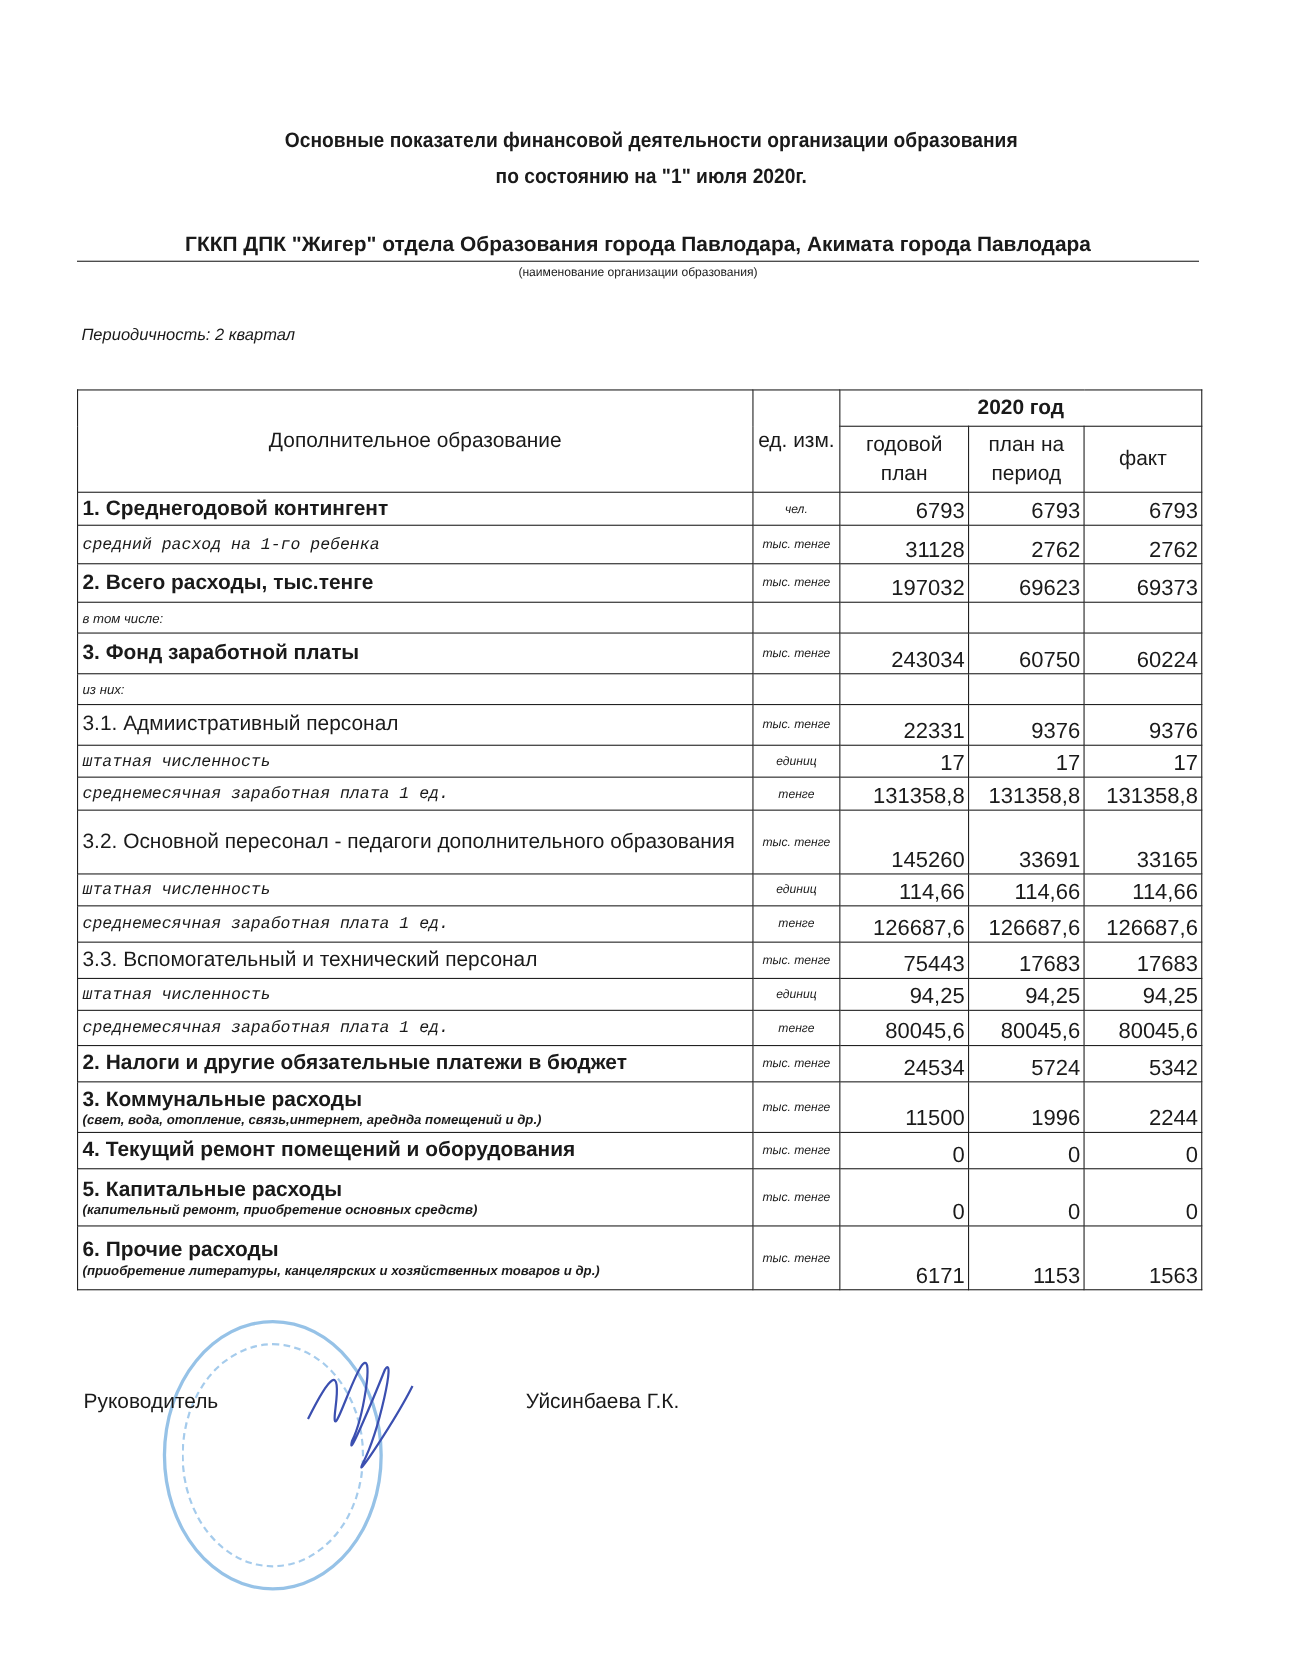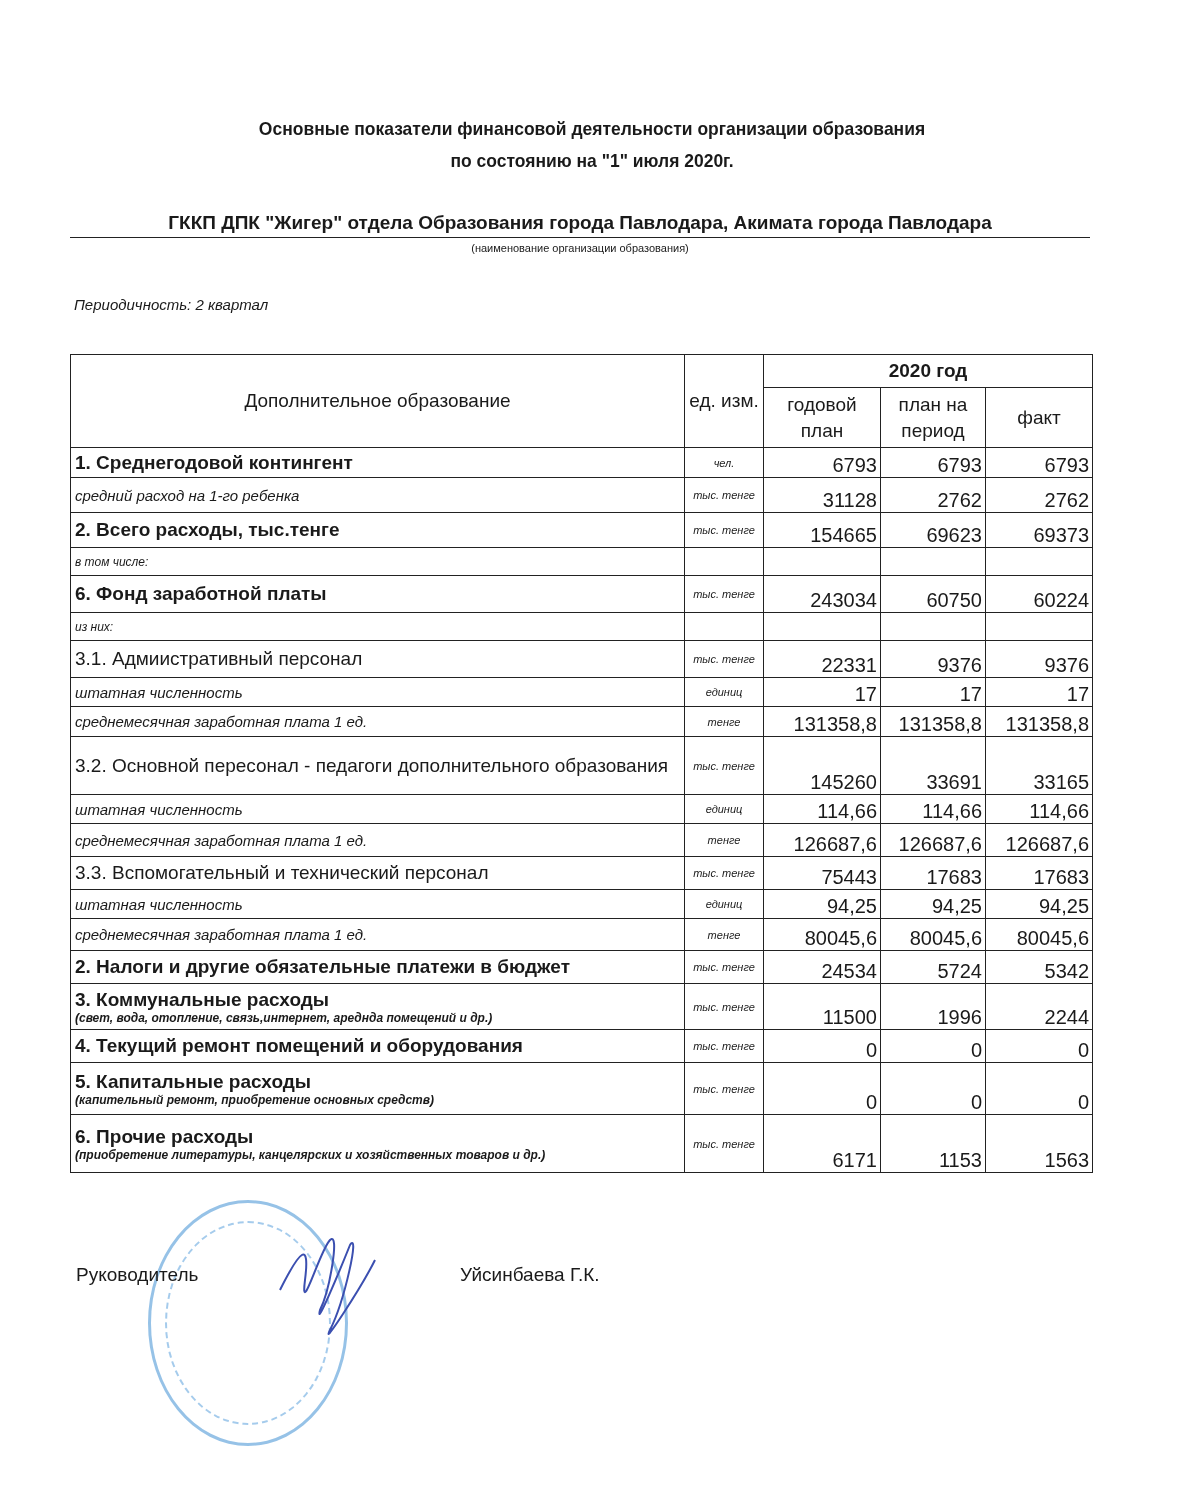--- a/index.html
+++ b/index.html
@@ -9,26 +9,26 @@
   .t2{top:150px;}
   .org{position:absolute;top:212px;left:70px;width:1020px;text-align:center;font-weight:bold;font-size:19px;}
   .org-line{position:absolute;top:237px;left:70px;width:1020px;border-top:1.5px solid #222;}
   .org-caption{position:absolute;top:242px;left:0;width:1160px;text-align:center;font-size:11px;}
   .period{position:absolute;top:296px;left:74px;font-style:italic;font-size:15px;}
   table{position:absolute;top:354px;left:70px;border-collapse:collapse;width:1022px;table-layout:fixed;}
   td,th{border:1.5px solid #222;padding:0 4px;font-weight:normal;overflow:hidden;}
   th{text-align:center;font-size:19px;}
   .name{font-size:19px;text-align:left;white-space:nowrap;}
   .name.bold{font-weight:bold;}
-  .name.it{font-style:italic;font-size:15px;}
+  .name.it{font-style:italic;font-size:15px;font-family:Liberation Mono, monospace;}
   .sub{font-style:italic;font-size:12px;display:block;}
   .unit{text-align:center;font-style:italic;font-size:11px;line-height:14px;}
   .num{text-align:right;font-size:20px;vertical-align:bottom;padding-right:3px;}
   .footer-label{position:absolute;top:1264px;left:76px;font-size:19px;}
-  .footer-name{position:absolute;top:1264px;left:460px;font-size:19px;}
+  .footer-name{position:absolute;top:1264px;left:478px;font-size:19px;}
   .stamp{position:absolute;left:148px;top:1200px;width:194px;height:240px;border-radius:50%;border:3px solid #6aa9dd;opacity:0.7;}
   .stamp-inner{position:absolute;left:14px;top:18px;width:162px;height:200px;border-radius:50%;border:2px dashed #7fb6e4;}
   .sig{position:absolute;left:270px;top:1230px;}
 </style>
 </head>
 <body>
 
 <div class="title t1">Основные показатели финансовой деятельности организации образования</div>
 <div class="title t2">по состоянию на "1" июля 2020г.</div>
 <div class="org">ГККП ДПК "Жигер" отдела Образования города Павлодара, Акимата города Павлодара</div>
@@ -67,33 +67,33 @@
       <tr style="height: 35px;">
         <td class="name it" style=""><span>средний расход на 1-го ребенка</span></td>
         <td class="unit">тыс. тенге</td>
         <td class="num">31128</td>
         <td class="num">2762</td>
         <td class="num">2762</td>
       </tr>
       <tr style="height: 35px;">
         <td class="name bold" style=""><span>2. Всего расходы, тыс.тенге</span></td>
         <td class="unit">тыс. тенге</td>
-        <td class="num">154665</td>
+        <td class="num">197032</td>
         <td class="num">69623</td>
         <td class="num">69373</td>
       </tr>
       <tr style="height: 28px;">
         <td class="name" style="font-style:italic;font-size:12px;"><span>в том числе:</span></td>
         <td class="unit"></td>
         <td class="num"></td>
         <td class="num"></td>
         <td class="num"></td>
       </tr>
       <tr style="height: 37px;">
-        <td class="name bold" style=""><span>6. Фонд заработной платы</span></td>
+        <td class="name bold" style=""><span>3. Фонд заработной платы</span></td>
         <td class="unit">тыс. тенге</td>
         <td class="num">243034</td>
         <td class="num">60750</td>
         <td class="num">60224</td>
       </tr>
       <tr style="height: 28px;">
         <td class="name" style="font-style:italic;font-size:12px;"><span>из них:</span></td>
         <td class="unit"></td>
         <td class="num"></td>
         <td class="num"></td>

